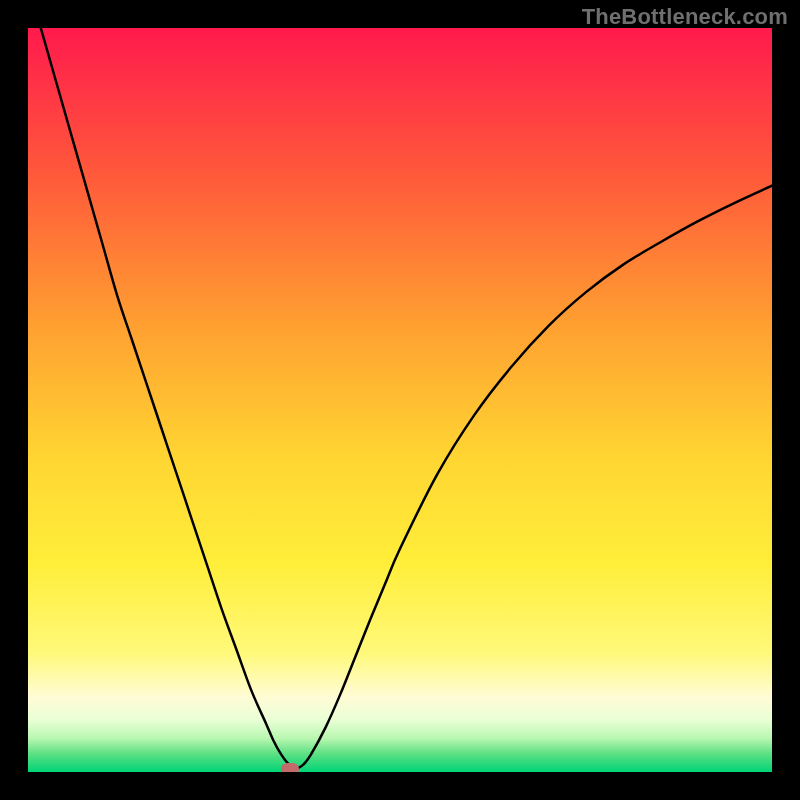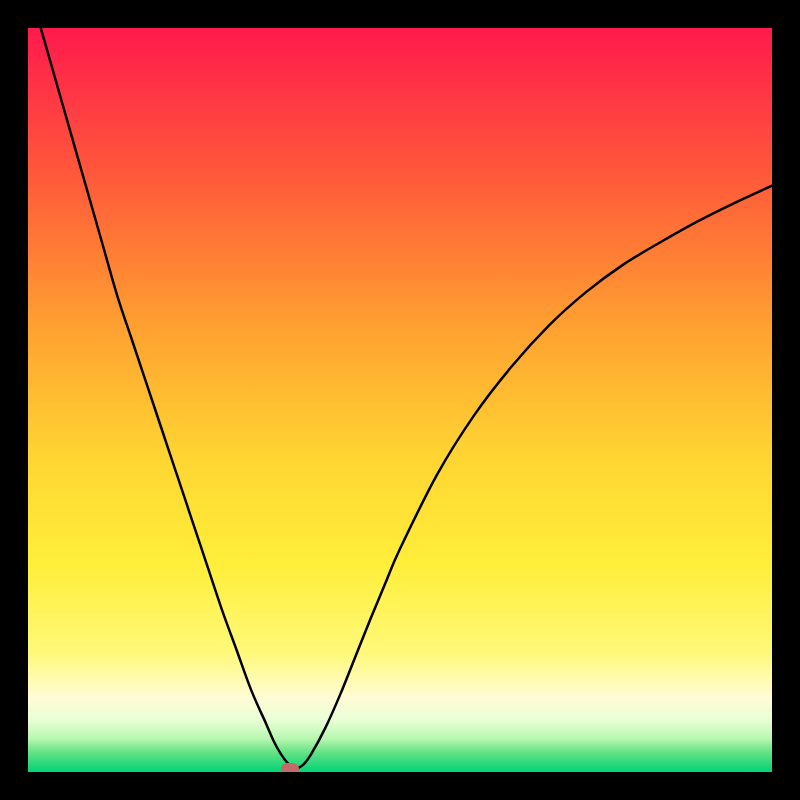--- a/index.html
+++ b/index.html
@@ -51,20 +51,21 @@
     top: 0;
     width: 744px;
     height: 744px;
   }
 </style>
 </head>
 <body>
 
 <div class="frame">
 
+  <div class="watermark">TheBottleneck.com</div>
 
   <div class="plot-area">
 
     <svg width="744" height="744" viewBox="0 0 744 744" style="position:absolute;left:0;top:0;">
       <defs>
         <linearGradient id="bg-grad" x1="0" y1="0" x2="0" y2="1">
             <stop offset="0.00%" stop-color="#ff1a4d"></stop>
             <stop offset="20.00%" stop-color="#ff5a3a"></stop>
             <stop offset="40.00%" stop-color="#ffa031"></stop>
             <stop offset="58.00%" stop-color="#ffd632"></stop>

